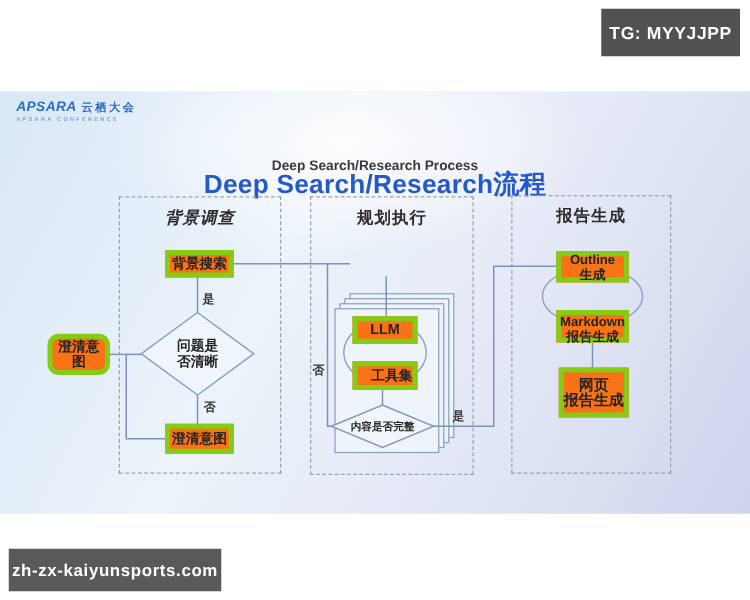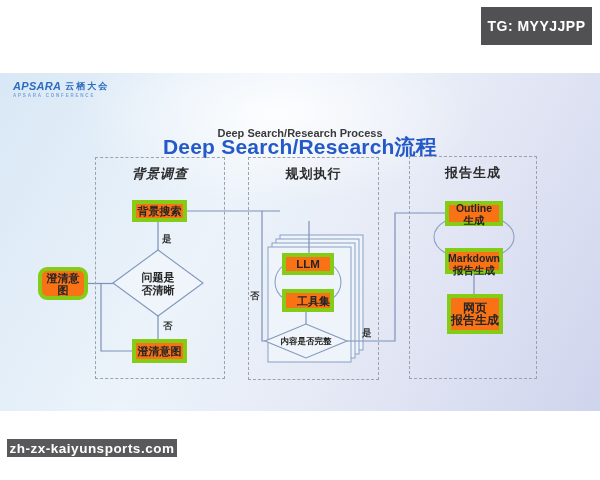--- a/index.html
+++ b/index.html
@@ -6,21 +6,21 @@
   #page{
     position:relative;width:600px;height:480px;background:#ffffff;overflow:hidden;
     font-family:"Liberation Sans","DejaVu Sans",sans-serif;color:#222;
   }
   
   .badge{
     position:absolute;background:#515153;color:#fff;font-weight:bold;
     display:flex;align-items:center;justify-content:center;letter-spacing:.5px;
   }
   #tg-badge{left:481px;top:7px;width:111px;height:38px;font-size:14px;}
-  #domain-badge{left:7px;top:439px;width:170px;height:18px;font-size:13.5px;background:#59595b;}
+  #domain-badge{left:7px;top:439px;width:170px;height:34px;font-size:13.5px;background:#59595b;}
   
   #slide{
     position:absolute;left:0;top:73px;width:600px;height:338px;
     background:
       radial-gradient(ellipse 55% 45% at 46% 12%, rgba(255,255,255,.85), rgba(255,255,255,0) 60%),
       linear-gradient(118deg,#d9e8f6 0%,#ecf3fa 38%,#e6eaf6 62%,#cfd4ed 100%);
   }
   
   #logo{position:absolute;left:13px;top:80px;line-height:1.1;}
   #logo .brandrow{display:flex;align-items:flex-end;gap:4px;}

